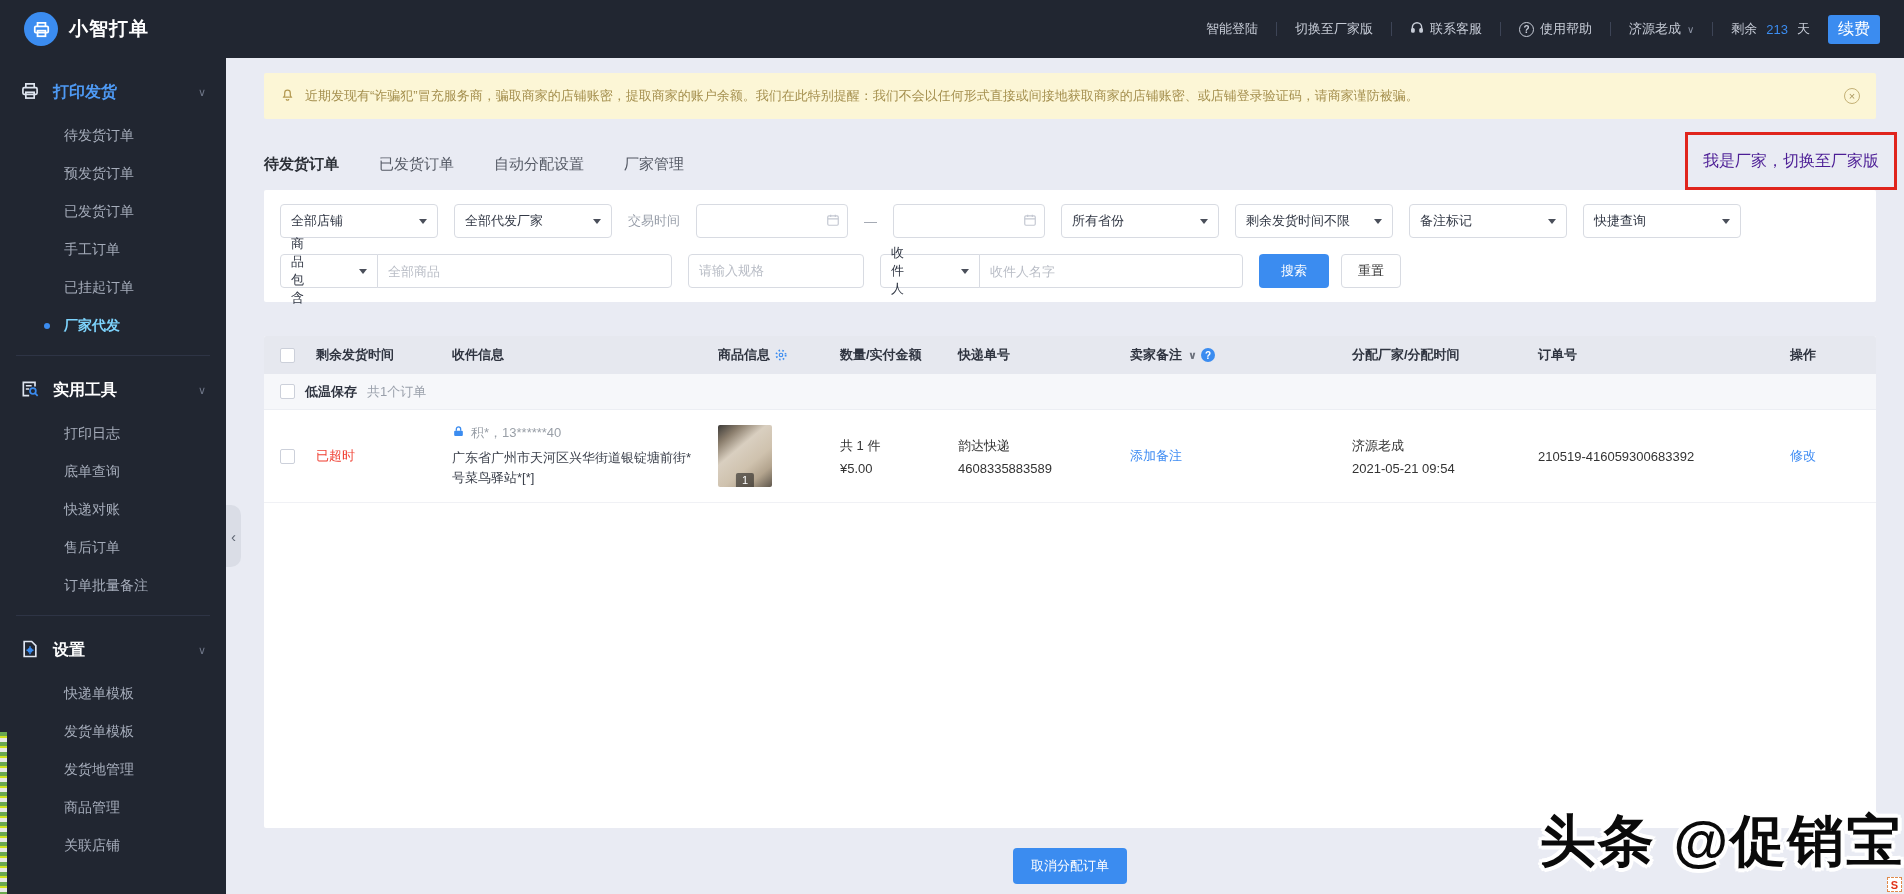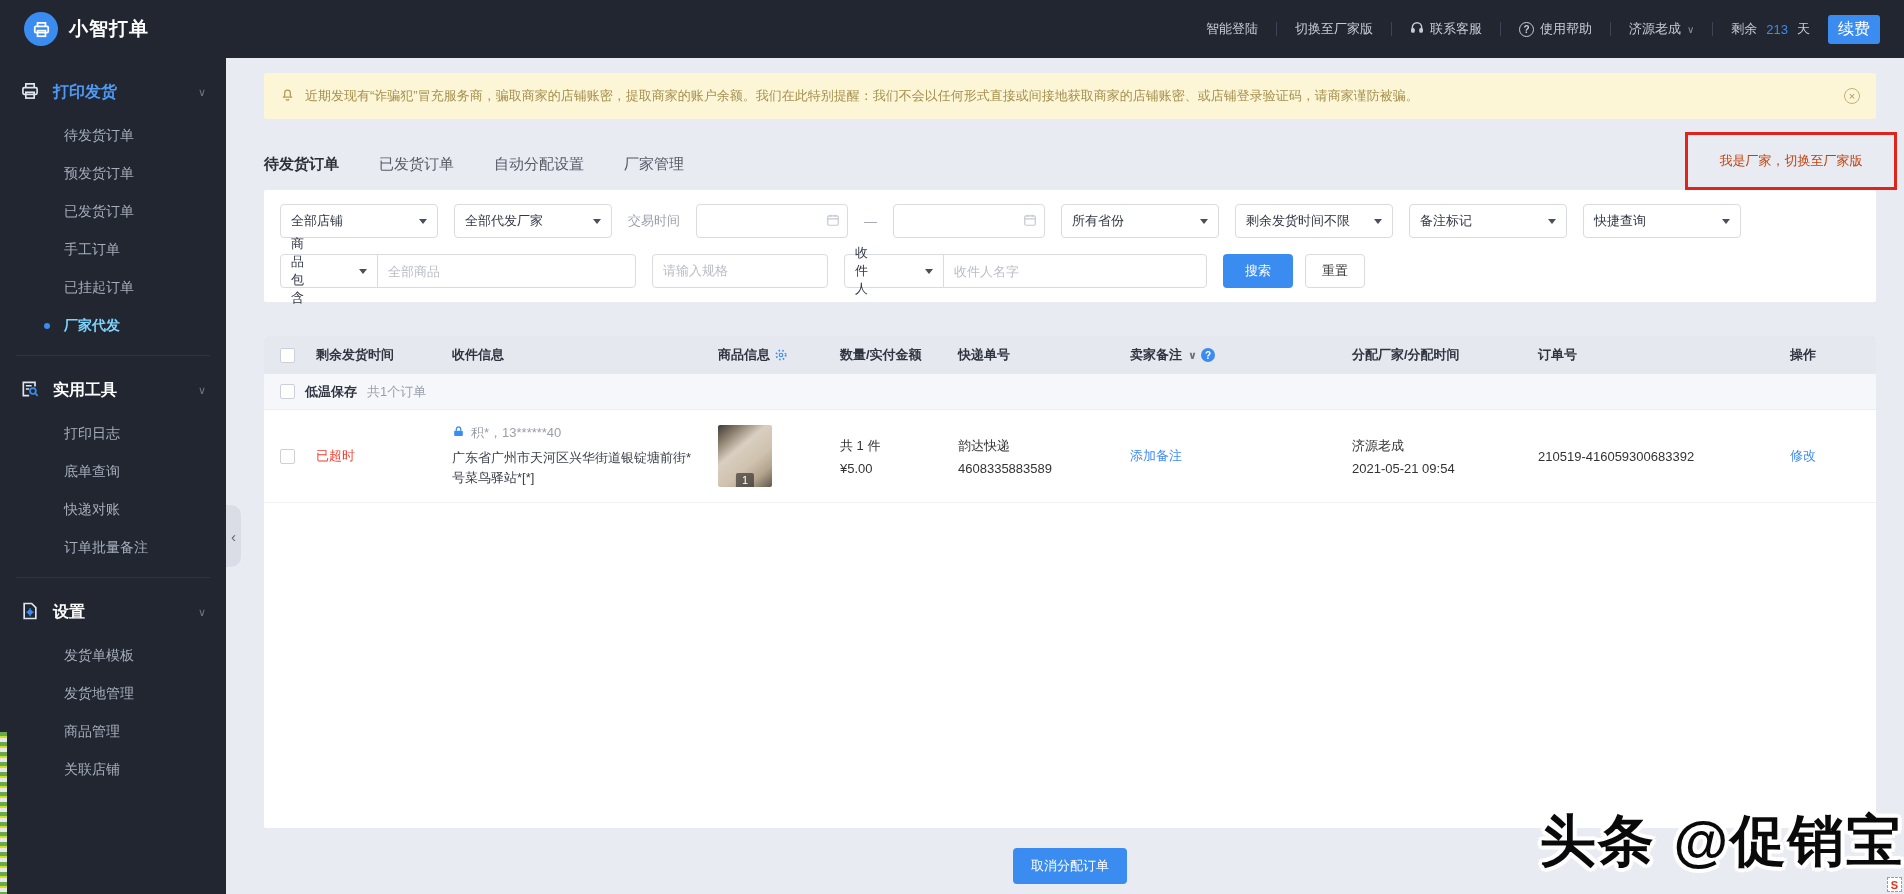--- a/index.html
+++ b/index.html
@@ -33,21 +33,21 @@
 
   
   .main { position:absolute; left:226px; top:58px; right:0; bottom:0; padding:0 28px 0 38px; display:flex; flex-direction:column; }
   .banner { margin-top:15px; height:46px; background:#fcf6d6; border-radius:2px; display:flex; align-items:center; gap:10px; padding:0 16px; color:#a5904f; font-size:13px; flex:none; }
   .banner-close { margin-left:auto; width:16px; height:16px; border:1px solid #c4b176; border-radius:50%; display:flex; align-items:center; justify-content:center; font-size:11px; color:#ab985e; cursor:pointer; }
 
   .tabs-row { margin-top:21px; height:48px; display:flex; align-items:center; gap:40px; flex:none; }
   .tab { font-size:15px; color:#565b66; cursor:pointer; }
   .tab.active { color:#2b2f36; font-weight:bold; }
   .switch-box { position:absolute; top:74px; right:7px; width:212px; height:58px; border:3px solid #e0241c; display:flex; align-items:center; justify-content:center; z-index:3; }
-  .switch-link { color:#c2410c; font-size:13px; cursor:pointer; }
+  .switch-link { color:#4c1d95; font-size:16px; cursor:pointer; }
 
   .filter-card { margin-top:2px; background:#fff; border-radius:2px; padding:14px 16px; display:flex; flex-direction:column; gap:16px; flex:none; }
   .f-row { display:flex; align-items:center; gap:16px; }
   .ctrl { height:34px; border:1px solid #d8dbe2; border-radius:4px; background:#fff; display:flex; align-items:center; padding:0 10px; font-size:13px; color:#323845; cursor:pointer; }
   .ctrl .lbl { flex:1; }
   .caret { width:0; height:0; border-left:4px solid transparent; border-right:4px solid transparent; border-top:5px solid #4a4f5a; margin-left:8px; }
   .w158 { width:158px; } .w152 { width:152px; }
   .f-label { color:#9aa0ab; font-size:13px; }
   .dash { color:#9aa0ab; }
   .txt { height:34px; border:1px solid #d8dbe2; border-radius:4px; padding:0 10px; font-size:13px; color:#333; outline:none; font-family:inherit; }
@@ -165,31 +165,33 @@
           <path d="M7 8h7M7 12h4" stroke-width="1.8"></path>
           <circle cx="15.5" cy="14.5" r="3.5" stroke="#3b8cf0"></circle>
           <path d="M18 17l3.2 3.2" stroke="#3b8cf0"></path>
         </svg></span>
     <span class="sec-title">实用工具</span>
     <span class="sec-chev">∨</span>
   </div>
   <div class="side-item">打印日志</div>
   <div class="side-item">底单查询</div>
   <div class="side-item">快递对账</div>
+  <div class="side-item">售后订单</div>
   <div class="side-item">订单批量备注</div>
   <div class="side-divider"></div>
   <div class="sec-head">
     <span><svg width="20" height="20" viewBox="0 0 24 24" fill="none" stroke="#dfe5f0" stroke-width="2">
           <path d="M14 3H5v18h14V8l-5-5z"></path>
           <circle cx="12" cy="13.5" r="3" fill="#3b8cf0" stroke="none"></circle>
           <path d="M12 8.8v2M12 16.2v2M7.8 13.5h2M14.2 13.5h2" stroke="#3b8cf0" stroke-width="1.8"></path>
         </svg></span>
     <span class="sec-title">设置</span>
     <span class="sec-chev">∨</span>
   </div>
+  <div class="side-item">快递单模板</div>
   <div class="side-item">发货单模板</div>
   <div class="side-item">发货地管理</div>
   <div class="side-item">商品管理</div>
   <div class="side-item">关联店铺</div>
 
 </aside>
 
 <div class="collapse-tab">
     <span>‹</span>
   </div>
@@ -257,21 +259,21 @@
           <span class="lbl">快捷查询</span>
           <span class="caret"></span>
         </div>
     </div>
     <div class="f-row">
       <div class="combo">
         <div class="ctrl" style="width:98px">
             <span class="lbl">商品包含</span>
             <span class="caret"></span>
           </div>
-        <input class="txt" style="width: 259px;" placeholder="全部商品">
+        <input class="txt" style="width: 295px;" placeholder="全部商品">
       </div>
       <input class="txt" style="width: 176px; font-family: Liberation Mono, monospace;" placeholder="请输入规格">
       <div class="combo">
         <div class="ctrl" style="width:100px">
             <span class="lbl">收件人</span>
             <span class="caret"></span>
           </div>
         <input class="txt" style="width: 264px;" placeholder="收件人名字">
       </div>
       <button class="btn-search">搜索</button>

